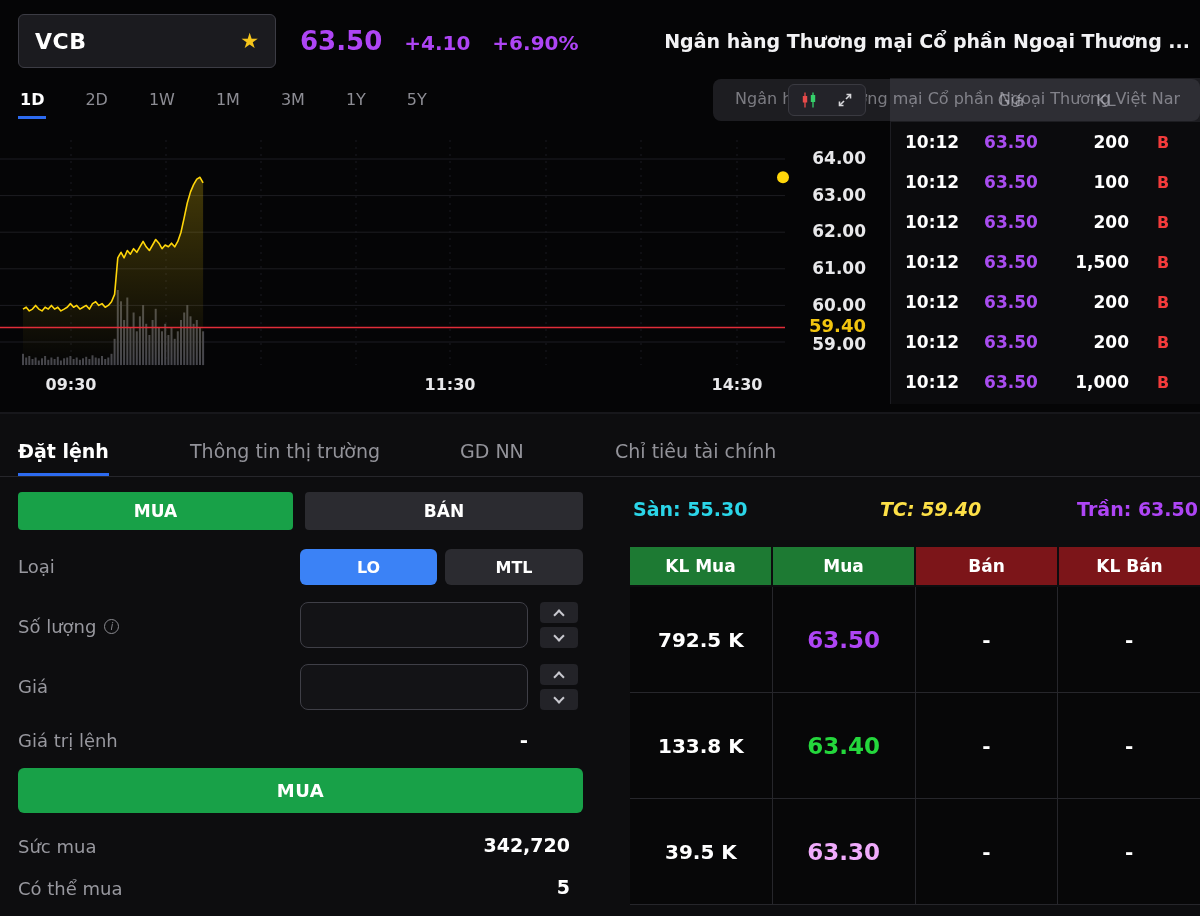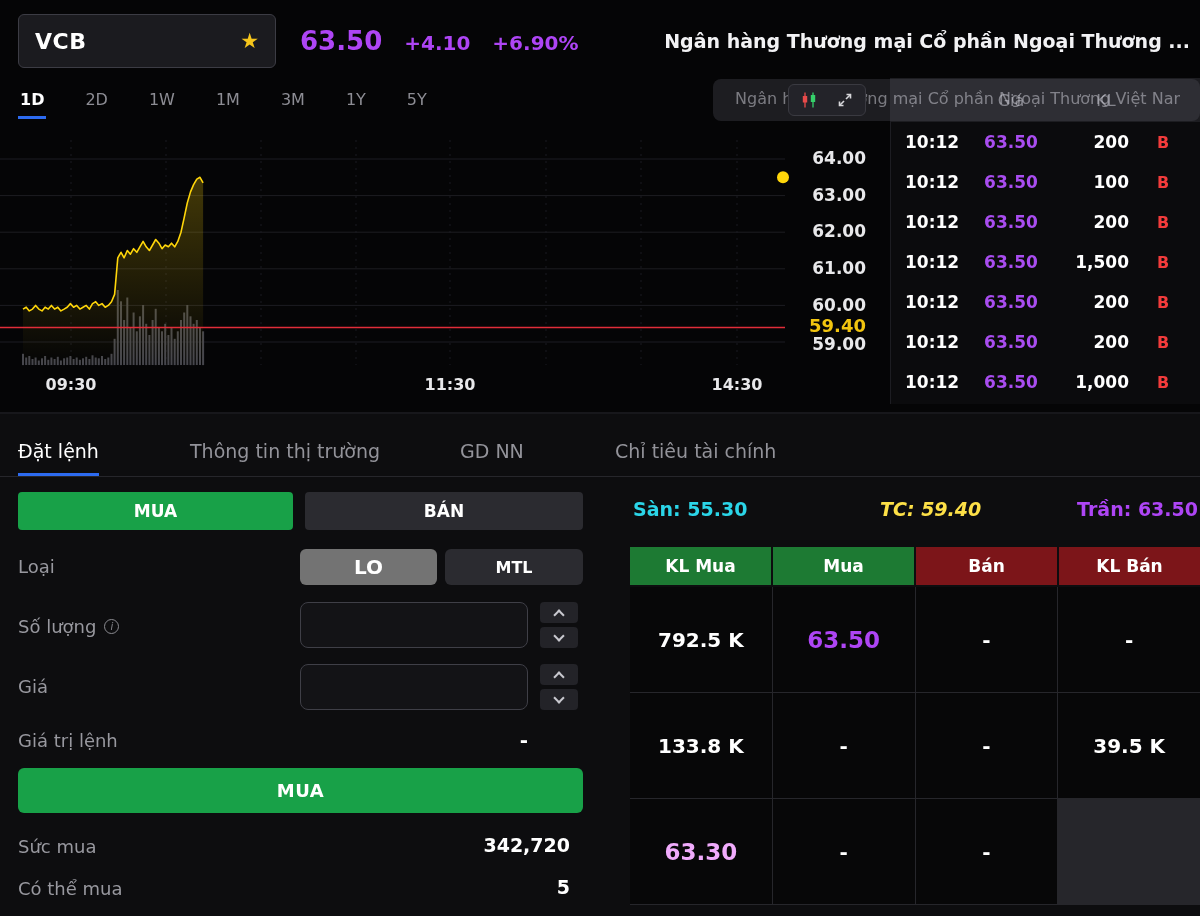--- a/index.html
+++ b/index.html
@@ -38,31 +38,31 @@
 
   
   .name-overlay { position:absolute; left:713px; top:79px; width:487px; height:42px; background:rgba(85,85,96,.30); border-radius:8px; }
   .name-overlay-text { position:absolute; left:735px; top:89px; width:445px; font-size:16px; color:rgba(198,198,208,.55); white-space:nowrap; overflow:hidden; }
   .chart-tools { position:absolute; left:788px; top:84px; height:32px; background:#232329; border:1px solid #3a3a41; border-radius:6px; display:flex; align-items:center; padding:0 4px; gap:4px; }
   .tool-btn { width:32px; height:26px; display:flex; align-items:center; justify-content:center; cursor:pointer; border-radius:4px; }
 
   
   .bottom { position:absolute; left:0; top:412px; width:1200px; height:504px; background:#0d0d0f; border-top:2px solid #17171b; }
   .tab { position:absolute; top:26px; font-size:19px; color:#93939a; padding-bottom:11px; cursor:pointer; white-space:nowrap; }
-  .tab.active { color:#fff; font-weight:normal; border-bottom:3px solid #2d6bf0; }
+  .tab.active { color:#fff; font-weight:bold; border-bottom:3px solid #2d6bf0; }
   .tab-divider { position:absolute; left:0; top:62px; width:1200px; height:1px; background:#26262b; }
 
   .btn { display:flex; align-items:center; justify-content:center; font-weight:bold; color:#fff; border-radius:4px; cursor:pointer; }
   .buy-toggle { position:absolute; left:18px; top:78px; width:275px; height:38px; background:#18a148; font-size:17px; }
   .sell-toggle { position:absolute; left:305px; top:78px; width:278px; height:38px; background:#2b2b30; font-size:17px; }
 
   .form-label { position:absolute; left:18px; font-size:18px; color:#98989f; display:flex; align-items:center; }
   .info-icon { display:inline-flex; align-items:center; justify-content:center; width:15px; height:15px; border:1px solid #8a8a90; border-radius:50%; font-size:10px; font-style:italic; color:#8a8a90; margin-left:8px; cursor:pointer; }
 
-  .seg-lo  { position:absolute; left:300px; top:135px; width:137px; height:36px; background:#737373; border-radius:6px; font-size:20px; }
+  .seg-lo  { position:absolute; left:300px; top:135px; width:137px; height:36px; background:#3b82f6; border-radius:6px; font-size:16px; }
   .seg-mtl { position:absolute; left:445px; top:135px; width:138px; height:36px; background:#2b2b30; border-radius:6px; font-size:16px; }
 
   .field { position:absolute; left:300px; width:228px; height:46px; background:#131316; border:1px solid #3f3f47; border-radius:8px; color:#fff; font-size:17px; padding:0 12px; outline:none; }
   .spin-col { position:absolute; left:540px; width:38px; height:46px; display:flex; flex-direction:column; justify-content:space-between; }
   .spin-btn { width:38px; height:21px; background:#232328; border-radius:4px; display:flex; align-items:center; justify-content:center; cursor:pointer; }
   .chev { width:8px; height:8px; border:solid #c9c9cf; border-width:0 2px 2px 0; }
   .chev.up { transform:rotate(-135deg); margin-top:4px; }
   .chev.down { transform:rotate(45deg); margin-top:-4px; }
 
   .dash-val { position:absolute; left:440px; width:88px; text-align:right; font-size:20px; font-weight:bold; color:#fff; }
@@ -353,20 +353,21 @@
         <div class="bh-sell">Bán</div>
         <div class="bh-sell">KL Bán</div>
       </div>
       <div class="book-body">
         <div class="book-cell bc-vol">792.5 K</div>
         <div class="book-cell bc-price" style="color: rgb(174, 69, 245);">63.50</div>
         <div class="book-cell bc-dash">-</div>
         <div class="book-cell bc-dash">-</div>
 
         <div class="book-cell bc-vol">133.8 K</div>
+        <div class="book-cell bc-price" style="color: rgb(36, 215, 60);">63.40</div>
         <div class="book-cell bc-dash">-</div>
         <div class="book-cell bc-dash">-</div>
 
         <div class="book-cell bc-vol">39.5 K</div>
         <div class="book-cell bc-price" style="color: #f0abfc;">63.30</div>
         <div class="book-cell bc-dash">-</div>
         <div class="book-cell bc-dash">-</div>
       </div>
     </div>
   </div>

